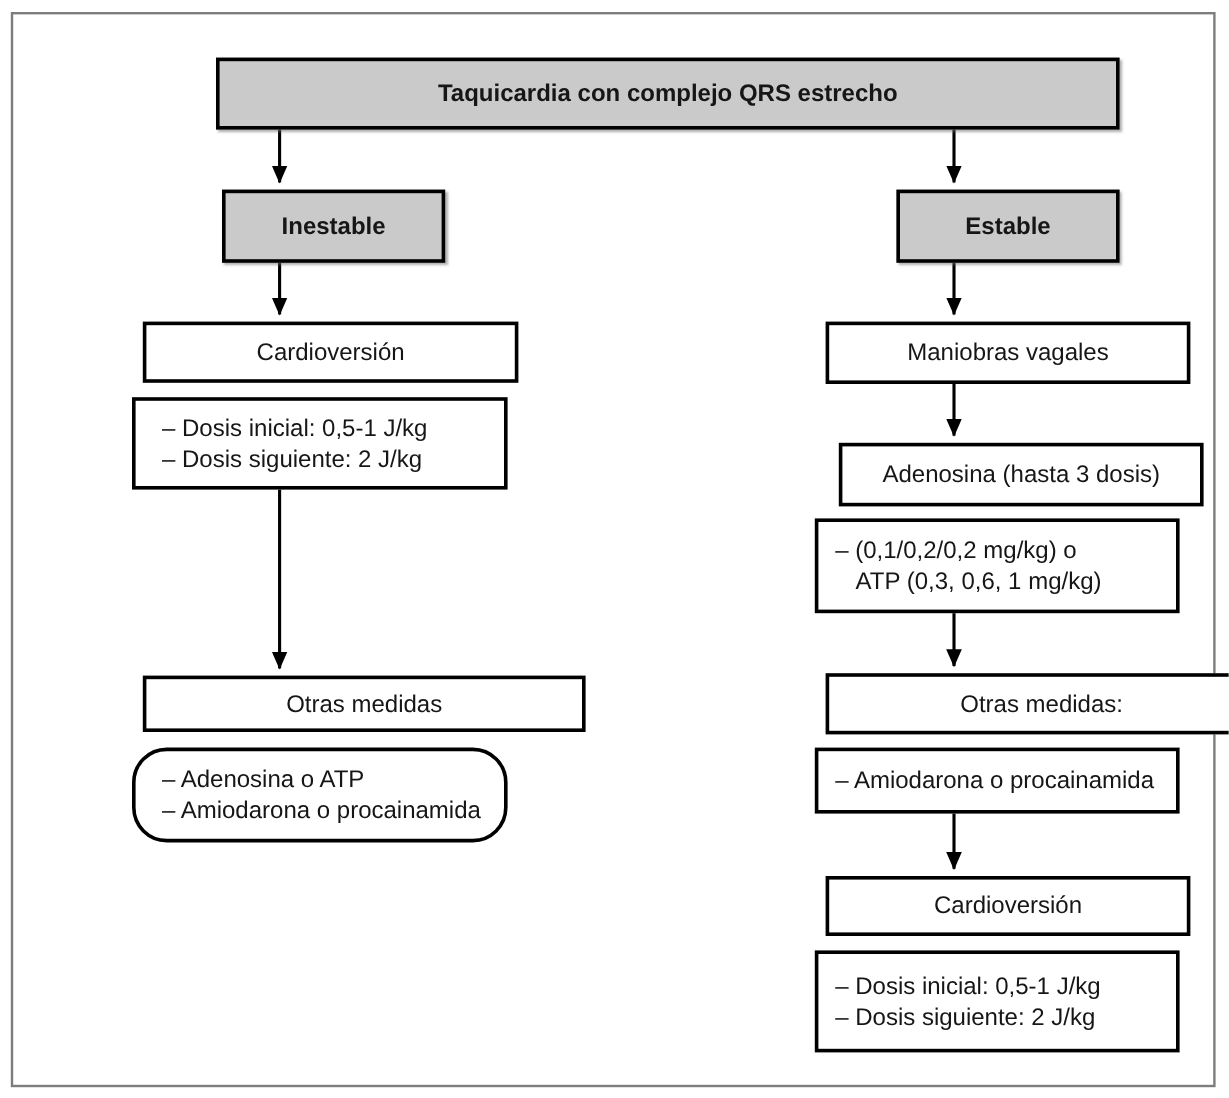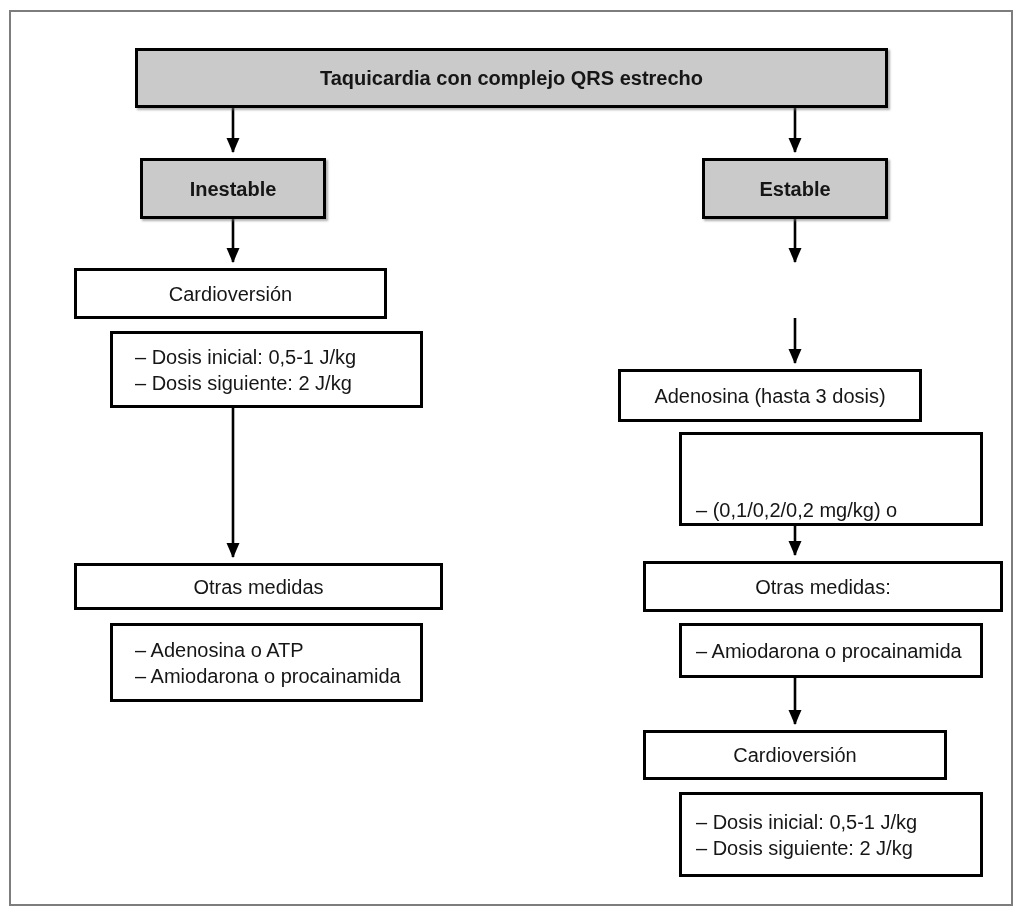--- a/index.html
+++ b/index.html
@@ -37,42 +37,42 @@
     box-sizing: border-box;
     border: 3px solid var(--border, #000000);
     background: var(--node-fill-white, #ffffff);
     color: #161616;
     font-size: 20px;
     line-height: 26px;
     display: flex;
     flex-direction: column;
     justify-content: center;
   }
-  .node.center { align-items: center; text-align: left; }
+  .node.center { align-items: center; text-align: left; margin-left: 45px; }
   .node.gray {
     background: var(--node-fill-gray, #cacaca);
     font-weight: bold;
     box-shadow: 2px 2px 2px rgba(110,110,110,0.55);
   }
   .node.list { align-items: flex-start; text-align: left; margin-left: 36px; }
   .node.pad-wide { padding-left: 22px; padding-right: 8px; }
   .node.pad-narrow { padding-left: 14px; padding-right: 6px; }
   .line2-indent { padding-left: 17px; }
 
   
   #n-title   { left:135px; top:48px;  width:753px; height:60px; }
   #n-inest   { left:140px; top:158px; width:186px; height:61px; }
   #n-est     { left:702px; top:158px; width:186px; height:61px; }
   #n-cardl   { left:74px;  top:268px; width:313px; height:51px; }
   #n-dosl    { left:74px;  top:331px; width:313px; height:77px; }
   #n-otrl    { left:74px;  top:563px; width:369px; height:47px; }
-  #n-farl    { left:74px;  top:623px; width:313px; height:79px; }
+  #n-farl    { left:74px;  top:623px; width:313px; height:79px;border-radius:29px; }
   #n-manr    { left:643px; top:268px; width:304px; height:52px; }
-  #n-ader    { left:618px; top:369px; width:304px; height:53px; }
-  #n-adodos  { left:643px; top:432px; width:304px; height:94px;justify-content:flex-end; }
+  #n-ader    { left:654px; top:369px; width:304px; height:53px; }
+  #n-adodos  { left:643px; top:432px; width:304px; height:79px; }
   #n-otrr    { left:643px; top:561px; width:360px; height:51px; }
   #n-farr    { left:643px; top:623px; width:304px; height:55px; }
   #n-cardr   { left:643px; top:730px; width:304px; height:50px; }
   #n-dosr    { left:643px; top:792px; width:304px; height:85px; }
 </style>
 </head>
 <body>
 
 <div class="stage">
   <div class="frame"></div>
@@ -107,25 +107,27 @@
     <div>– Dosis siguiente: 2 J/kg</div>
   </div>
 
   <div id="n-otrl" class="node center">Otras medidas</div>
 
   <div id="n-farl" class="node list pad-wide">
     <div>– Adenosina o ATP</div>
     <div>– Amiodarona o procainamida</div>
   </div>
 
+  <div id="n-manr" class="node center">Maniobras vagales</div>
 
   <div id="n-ader" class="node center">Adenosina (hasta 3 dosis)</div>
 
   <div id="n-adodos" class="node list pad-narrow">
     <div>– (0,1/0,2/0,2 mg/kg) o</div>
+    <div class="line2-indent">ATP (0,3, 0,6, 1 mg/kg)</div>
   </div>
 
   <div id="n-otrr" class="node center">Otras medidas:</div>
 
   <div id="n-farr" class="node list pad-narrow">
     <div>– Amiodarona o procainamida</div>
   </div>
 
   <div id="n-cardr" class="node center">Cardioversión</div>
 

